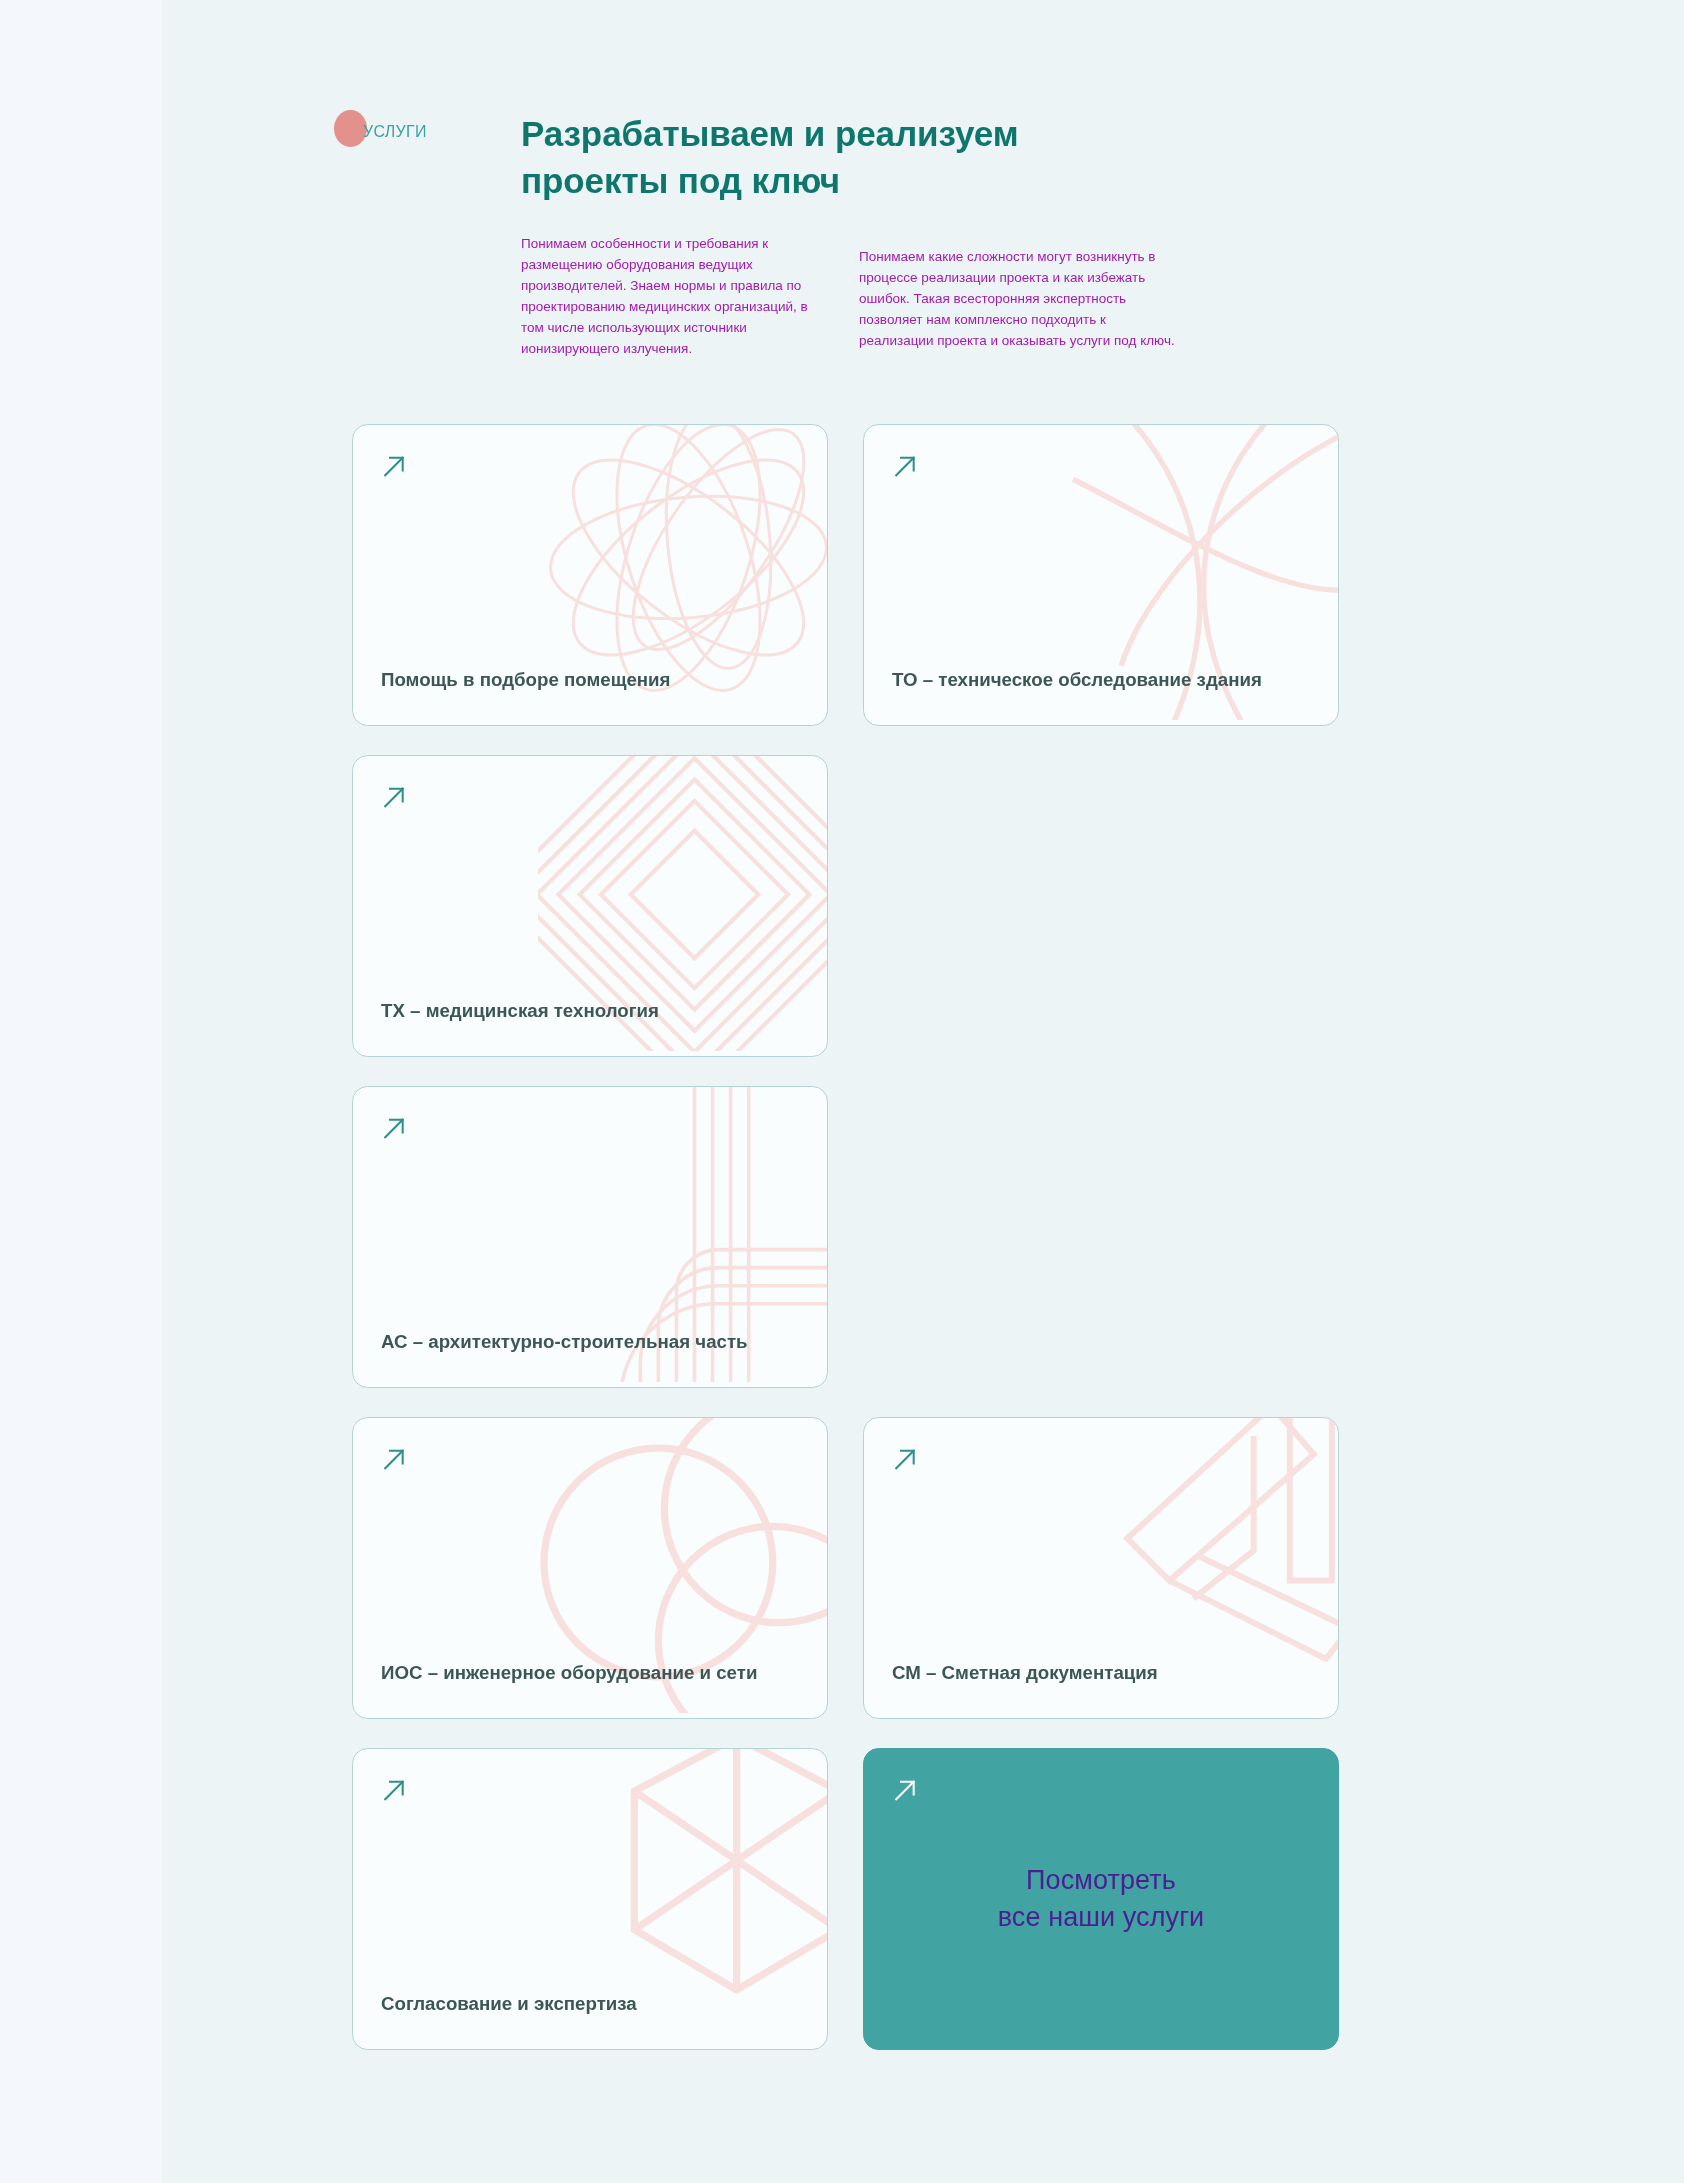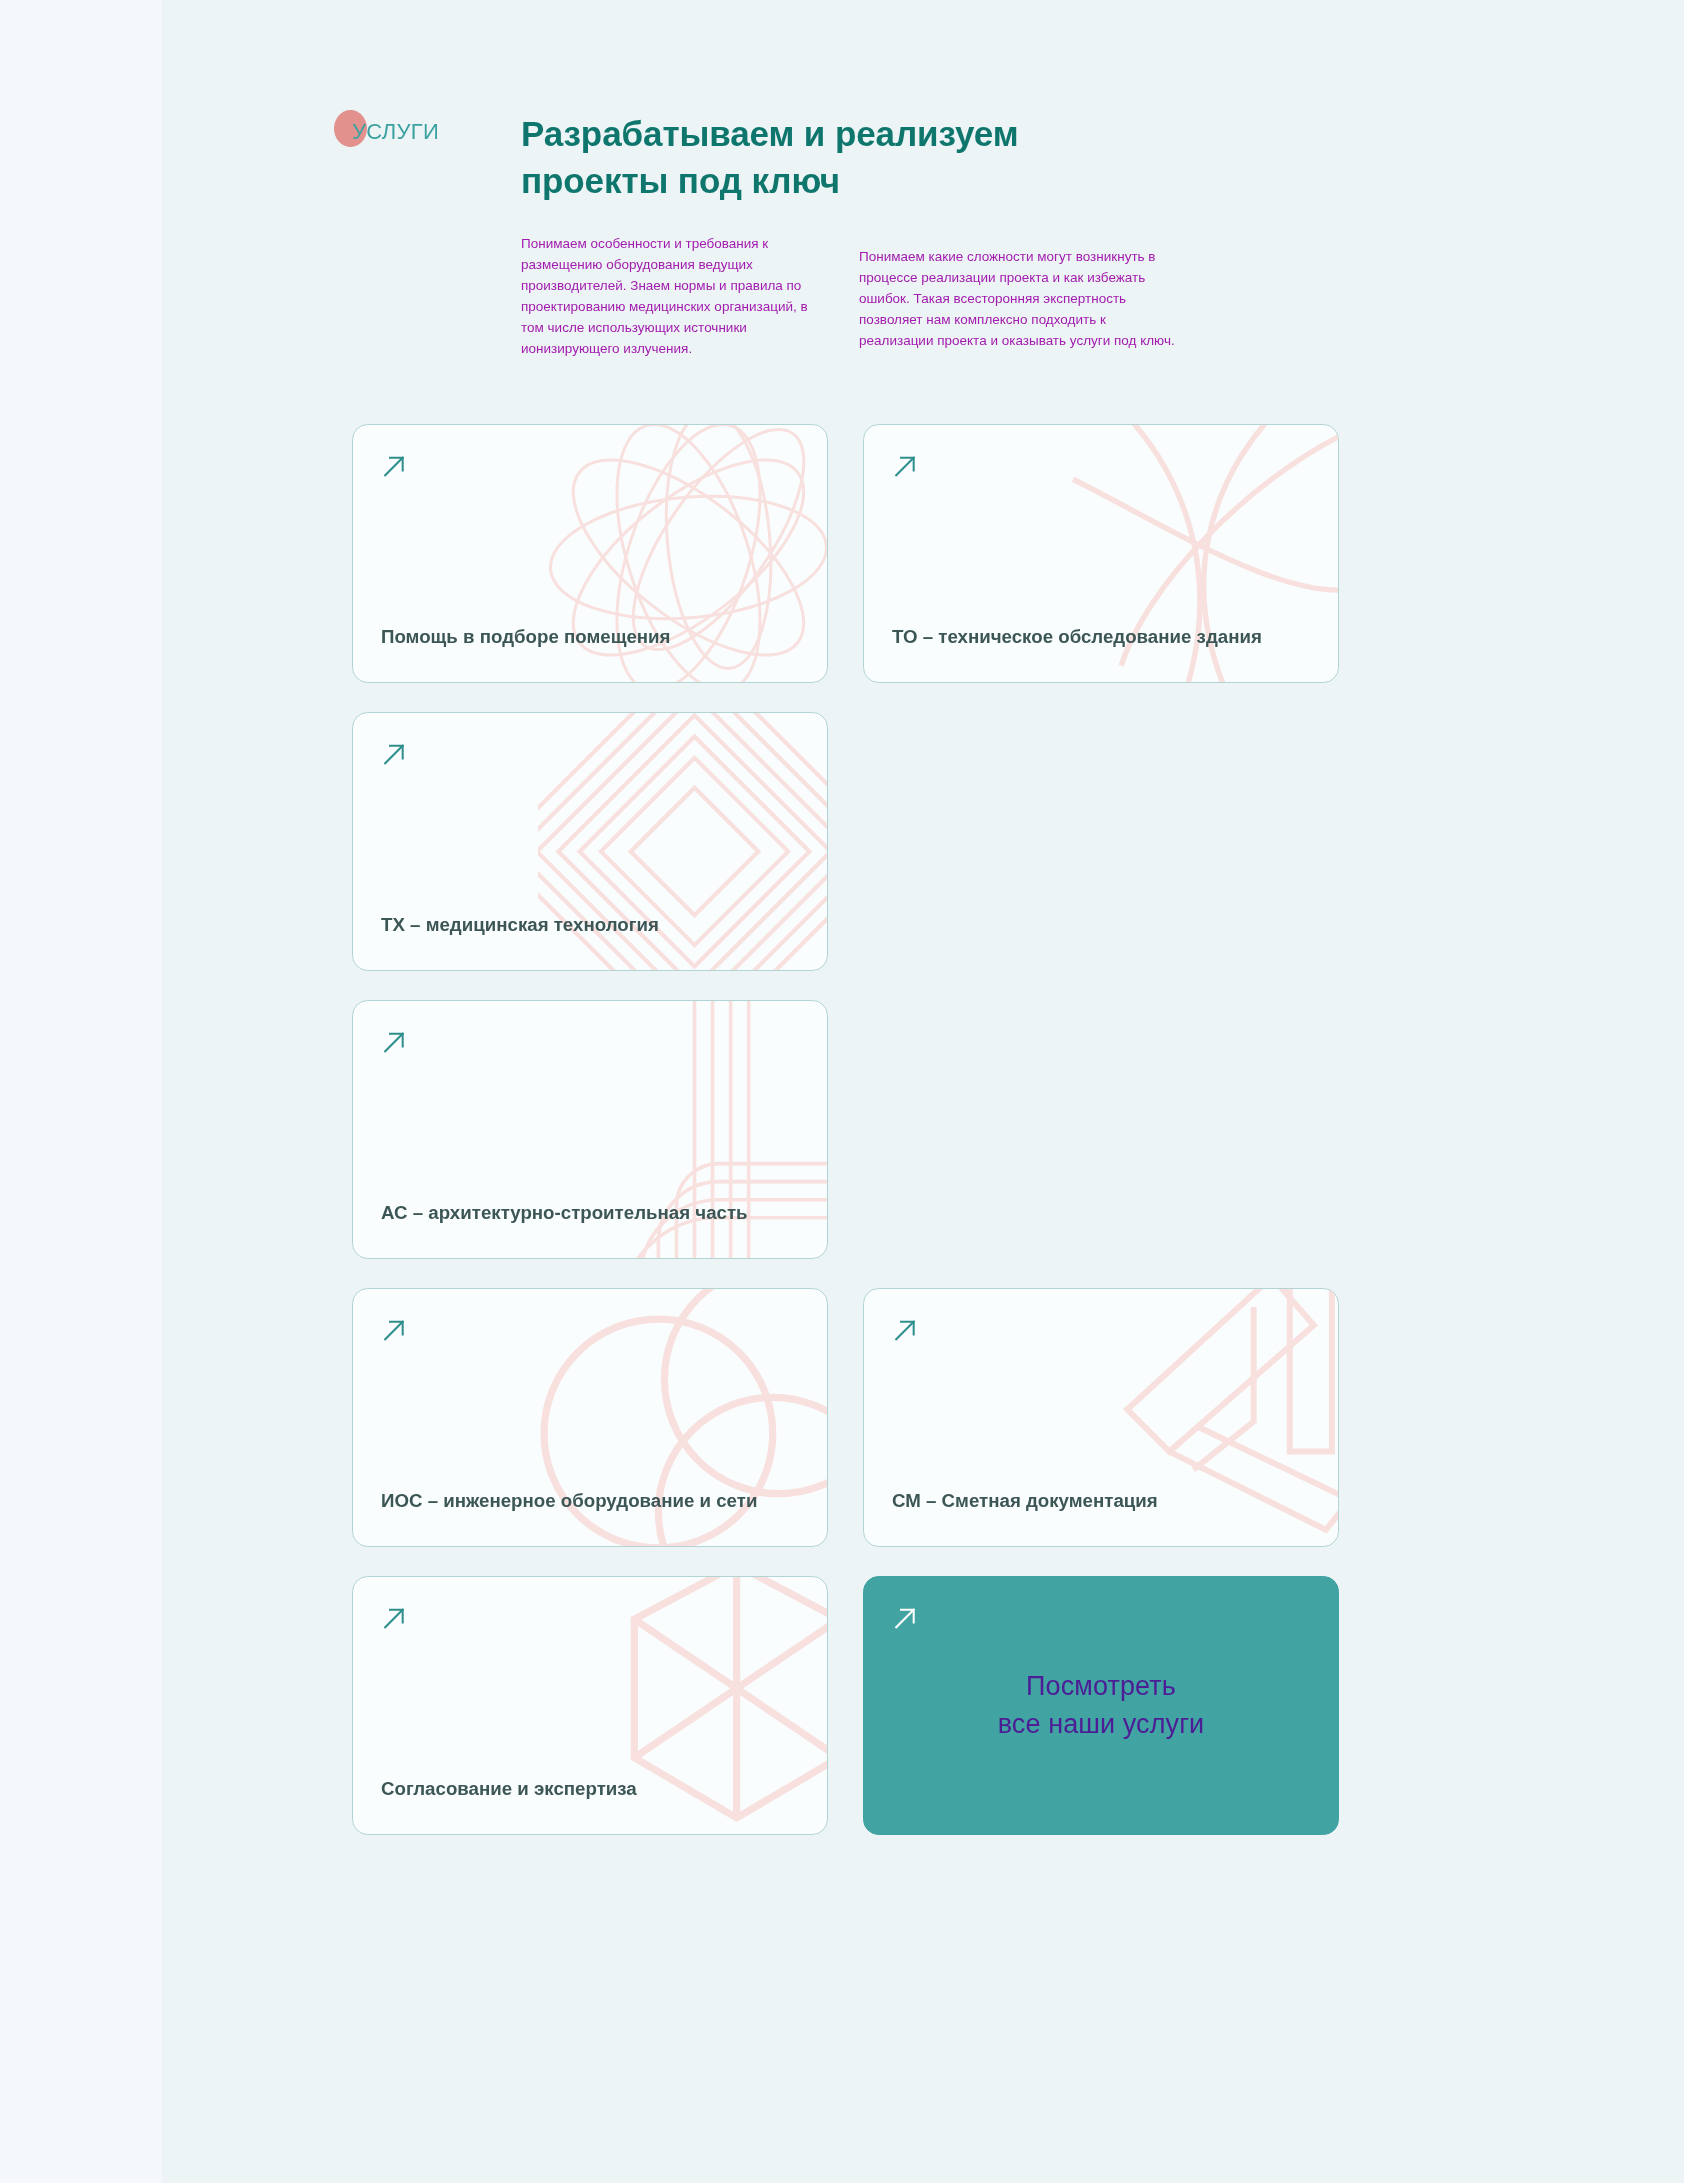--- a/index.html
+++ b/index.html
@@ -42,22 +42,22 @@
     position: absolute;
     left: 0px;
     top: 4.8px;
     width: 32.5px;
     height: 37px;
     border-radius: 50%;
     background: #e2918d;
   }
   .eyebrow-label {
     position: relative;
-    margin-left: 18px;
-    font-size: 22px;
+    margin-left: 29px;
+    font-size: 16px;
     letter-spacing: 0.3px;
     color: #3ba2a1;
     font-weight: 400;
     white-space: nowrap;
   }
 
   .headline {
     position: absolute;
     left: 521px;
     top: 111px;
@@ -91,21 +91,21 @@
 
   .row {
     display: flex;
     gap: 35px;
     margin-bottom: 29px;
   }
 
   .card {
     position: relative;
     width: 476px;
-    height: 259px;
+    height: 302px;
     border: 1.2px solid #b2d4d5;
     border-radius: 15.6px;
     background: #fafdfe;
     overflow: hidden;
     flex: 0 0 auto;
   }
 
   .card-deco {
     position: absolute;
     right: -24px;

